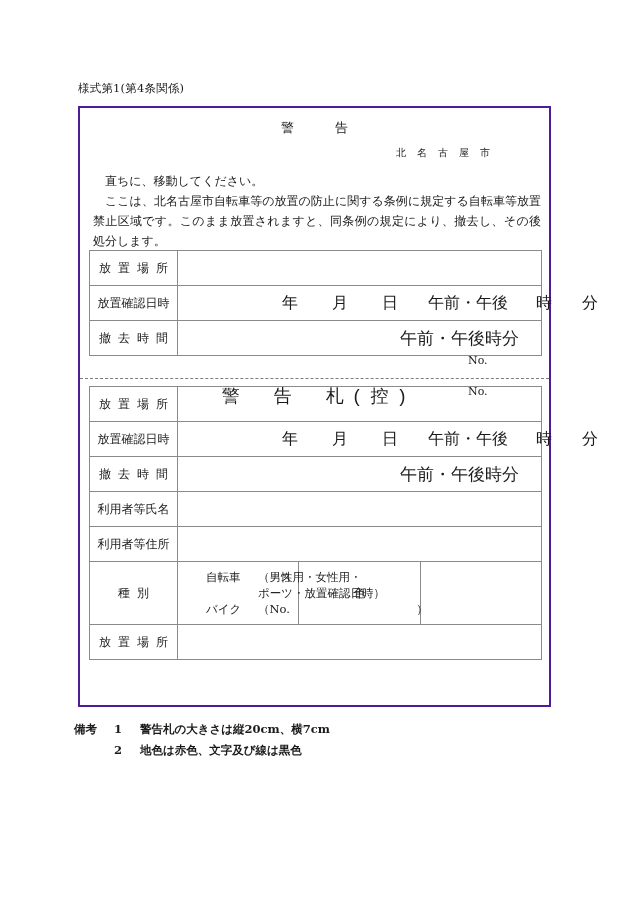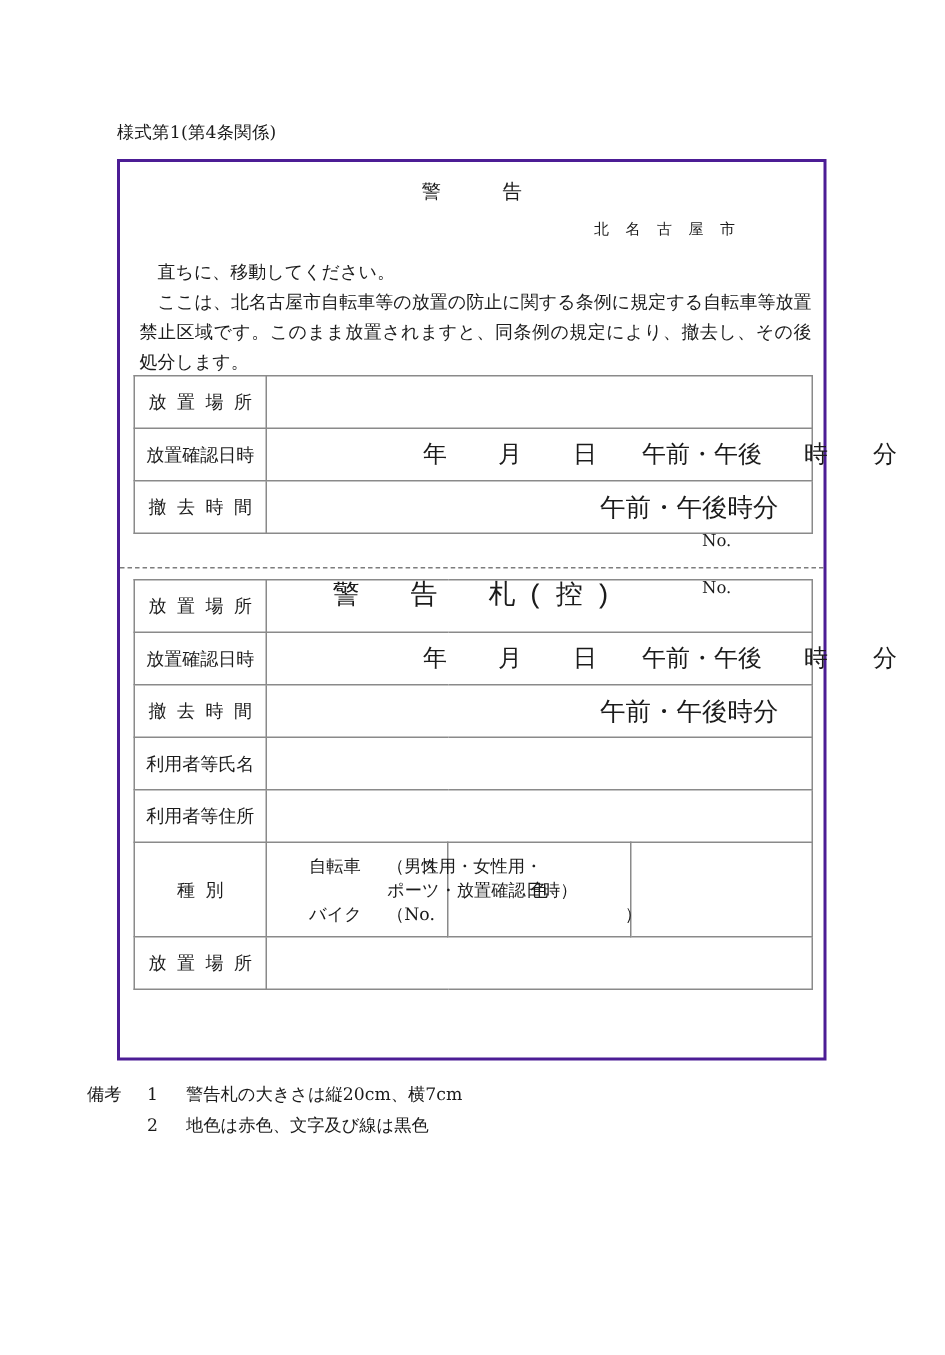--- a/index.html
+++ b/index.html
@@ -188,24 +188,25 @@
   .color-lbl {
     width: 52px;
     text-align: center;
     font-size: 12px;
   }
   .color-val { width: 64px; }
 
   
   .notes {
     position: absolute;
-    left: 58px;
+    left: 74px;
     top: 719px;
     font-size: 11.5px;
     line-height: 21px;
+    font-weight: bold;
   }
   .notes .note-row { white-space: nowrap; }
   .notes .n-head { display: inline-block; width: 40px; }
   .notes .n-num { display: inline-block; width: 26px; }
   .notes .n-indent { display: inline-block; width: 40px; }
 </style>
 </head>
 <body>
 
 <div class="page">

